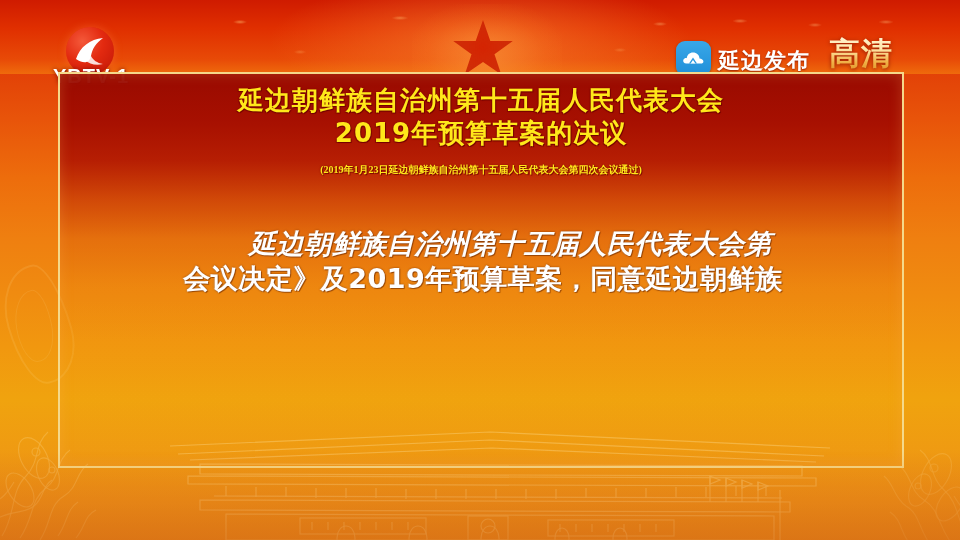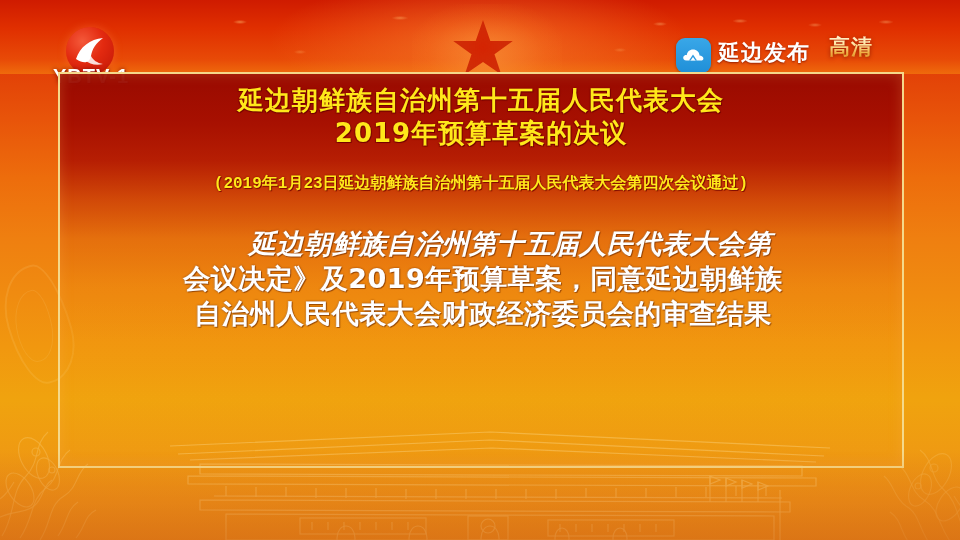--- a/index.html
+++ b/index.html
@@ -139,41 +139,41 @@
     text-shadow: 0 0 4px rgba(120,10,0,0.9), 1px 1px 0 rgba(120,10,0,0.6);
     font-family: "Liberation Sans", sans-serif;
   }
 
   
   .publisher {
     position: absolute;
     left: 676px; top: 38px;
     height: 38px;
     display: flex;
-    align-items: flex-start;
+    align-items: flex-end;
     gap: 7px;
   }
   .pub-icon {
     width: 35px; height: 35px;
     border-radius: 9px;
     background: linear-gradient(180deg, #39a7e8 0%, #1f8fd8 100%);
     display: flex; align-items: center; justify-content: center;
     box-shadow: 0 1px 3px rgba(0,0,0,0.35);
   }
   .pub-name {
     font-size: 22px;
     font-weight: bold;
     color: #ffffff;
     letter-spacing: 1px;
     text-shadow: 0 1px 2px rgba(130,20,0,0.8);
   }
   .hd-badge {
     position: absolute;
     left: 829px; top: 33px;
-    font-size: 21px;
+    font-size: 31px;
     font-weight: bold;
     letter-spacing: 1px;
     background: linear-gradient(180deg, #fff6dc 0%, #ffe6a8 38%, #f0b045 70%, #d98a1e 100%);
     -webkit-background-clip: text;
     background-clip: text;
     color: transparent;
     -webkit-text-fill-color: transparent;
     filter: drop-shadow(0 1px 2px rgba(120,15,0,0.75));
   }
 
@@ -212,27 +212,27 @@
     color: #ffe81a;
     letter-spacing: 1px;
     text-shadow:
       0 0 2px rgba(120,0,0,0.9),
       1px 1px 0 rgba(110,0,0,0.85),
       -1px 1px 0 rgba(110,0,0,0.5);
     font-family: "DejaVu Sans", "Liberation Sans", sans-serif;
     white-space: nowrap;
   }
   .subtitle-line {
-    margin-top: 23px;
-    font-size: 16px;
+    margin-top: 13px;
+    font-size: 10px;
     font-weight: bold;
     color: #ffe81a;
     letter-spacing: 0px;
     text-shadow: 0 0 2px rgba(120,0,0,0.9), 1px 1px 0 rgba(110,0,0,0.7);
-    font-family: Liberation Mono, monospace;
+    font-family: Liberation Serif, serif;
     white-space: nowrap;
   }
 
   .body-block {
     position: absolute;
     left: 8px; top: 152px;
     width: 830px;
   }
   .body-line {
     font-size: 27px;
@@ -377,20 +377,19 @@
 
     <div class="title-block">
       <div class="title-line">延边朝鲜族自治州第十五届人民代表大会</div>
       <div class="title-line">2019年预算草案的决议</div>
       <div class="subtitle-line">(2019年1月23日延边朝鲜族自治州第十五届人民代表大会第四次会议通过)</div>
     </div>
 
     <div class="body-block">
       <div class="body-line indent">　　延边朝鲜族自治州第十五届人民代表大会第</div>
       <div class="body-line">会议决定》及2019年预算草案，同意延边朝鲜族</div>
-      <div class="body-line">自治州人民代表大会财政经济委员会的审查结果</div>
     </div>
 
   </div>
 
   <div class="bottom-wash"></div>
 
 </div>
 
 </body></html>

